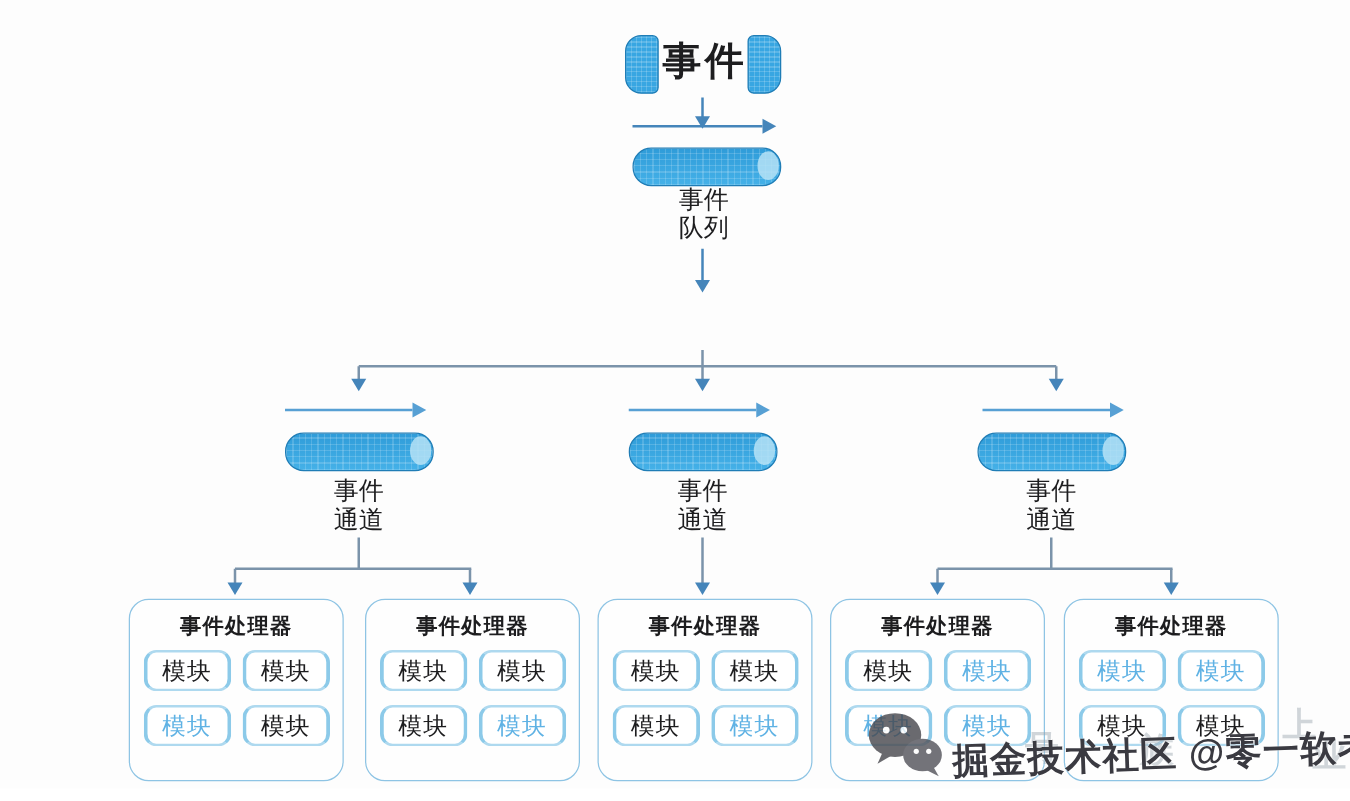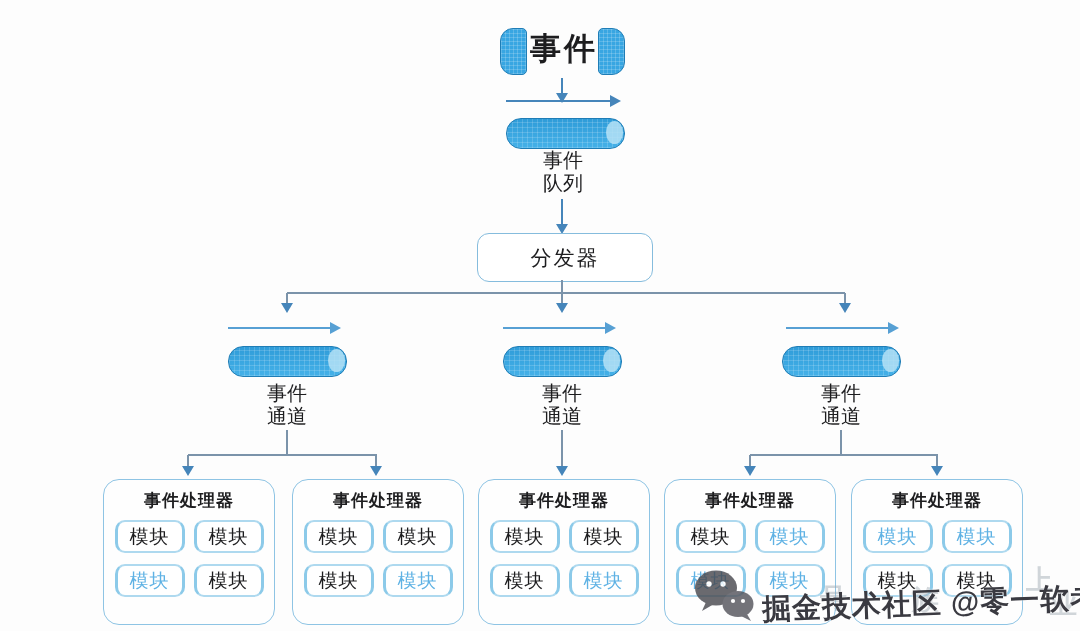--- a/index.html
+++ b/index.html
@@ -80,23 +80,20 @@
 
   <div class="cylinder" style="left:506px;top:118px;"></div>
   <div class="lbl2" style="left:503px;top:149px;">
     <div>事件</div>
     <div>队列</div>
   </div>
 
   <div class="vline blue" style="left:561px;top:199px;height:27px;"></div>
   <div class="ah-down" style="left:556px;top:224px;"></div>
 
-  <div class="dispatcher">
-    <span>分发器</span>
-  </div>
 
   <div class="vline" style="left:561px;top:280px;height:13px;"></div>
   <div class="hline" style="left:287px;top:292px;width:558px;"></div>
   <div class="vline" style="left:286px;top:293px;height:11px;"></div>
   <div class="ah-down" style="left:281px;top:303px;"></div>
   <div class="vline" style="left:561px;top:293px;height:11px;"></div>
   <div class="ah-down" style="left:556px;top:303px;"></div>
   <div class="vline" style="left:844px;top:293px;height:11px;"></div>
   <div class="ah-down" style="left:839px;top:303px;"></div>
 

